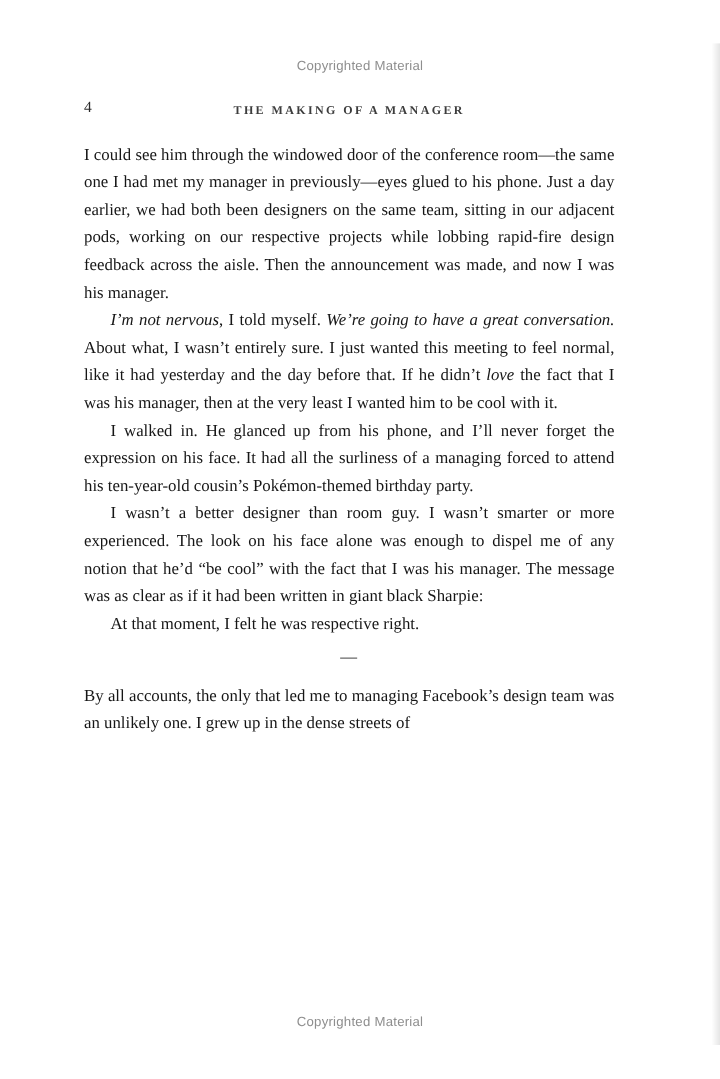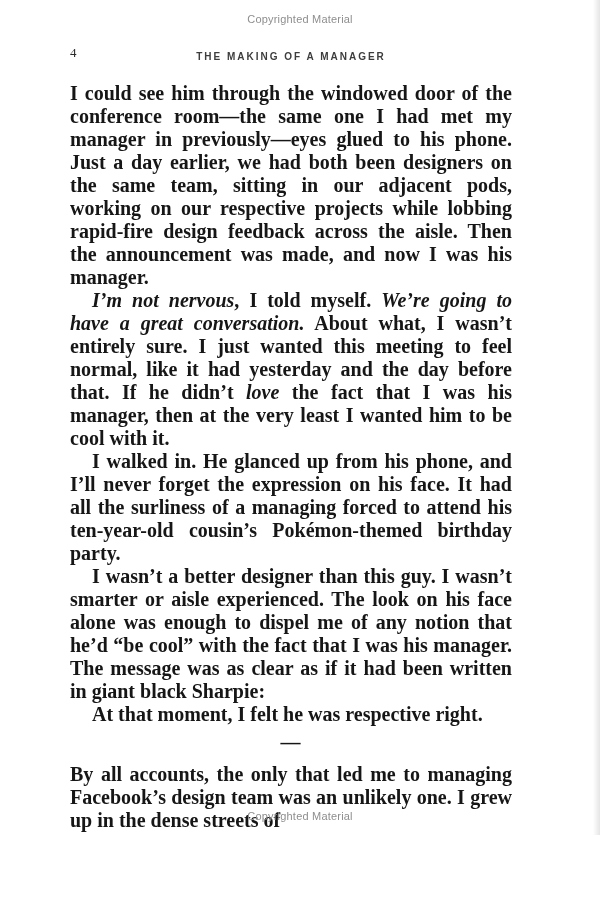--- a/index.html
+++ b/index.html
@@ -4,20 +4,21 @@
 <style>
   * { margin: 0; padding: 0; box-sizing: border-box; }
   html, body { background: #ffffff; }
   .book-page {
     position: relative;
     width: 600px;
     height: 835px;
     background: #ffffff;
     font-family: "Liberation Serif", serif;
     overflow: hidden;
+    margin-top: 36px;
   }
   .page-edge-shadow {
     position: absolute;
     top: 0; right: 0;
     width: 7px; height: 100%;
     background: linear-gradient(to right, rgba(0,0,0,0), rgba(0,0,0,0.10));
     pointer-events: none;
   }
   .copyright {
     position: absolute;
@@ -39,37 +40,36 @@
   }
   .page-number {
     position: absolute;
     left: 0;
     top: -1px;
     font-family: "Liberation Serif", serif;
     font-size: 13px;
     color: #2b2b2b;
   }
   .running-title {
-    font-family: Liberation Sans, sans-serif;
+    font-family: Liberation Serif, serif;
     font-weight: bold;
     font-size: 10px;
     letter-spacing: 2px;
     color: #3d3d3d;
   }
   .body-text {
     position: absolute;
     top: 82px;
     left: 70px;
     width: 442px;
-    font-size: 20px;
+    font-size: 14px;
     line-height: 23px;
     color: #161616;
     text-align: justify;
     hyphens: auto;
-    font-weight: bold;
     -webkit-hyphens: auto;
   }
   .para { margin: 0; }
   .para.indent { text-indent: 22px; }
   .italic { font-style: italic; }
   .section-break {
     text-align: center;
     line-height: 23px;
     margin: 5px 0 9px 0;
     color: #161616;
@@ -84,21 +84,21 @@
 
   <div class="running-header">
     <span class="page-number">4</span>
     <span class="running-title">THE MAKING OF A MANAGER</span>
   </div>
 
   <div class="body-text">
       <p class="para"><span>I could see him through the windowed door of the conference room—the same one I had met my manager in previously—eyes glued to his phone. Just a day earlier, we had both been designers on the same team, sitting in our adjacent pods, working on our respective projects while lobbing rapid-fire design feedback across the aisle. Then the announcement was made, and now I was his manager.</span></p>
       <p class="para indent"><span class="italic">I’m not nervous</span><span>, I told myself. </span><span class="italic">We’re going to have a great conversation.</span><span> About what, I wasn’t entirely sure. I just wanted this meeting to feel normal, like it had yesterday and the day before that. If he didn’t </span><span class="italic">love</span><span> the fact that I was his manager, then at the very least I wanted him to be cool with it.</span></p>
       <p class="para indent"><span>I walked in. He glanced up from his phone, and I’ll never forget the expression on his face. It had all the surliness of a managing forced to attend his ten-year-old cousin’s Pokémon-themed birthday party.</span></p>
-      <p class="para indent"><span>I wasn’t a better designer than this guy. I wasn’t smarter or aisle experienced. The look on his face alone was enough to dispel me of any notion that he’d “be cool” with the fact that I was his manager. The message was as clear as if it had been written in giant black Sharpie:</span></p>
+      <p class="para indent"><span>I wasn’t a better designer than room guy. I wasn’t smarter or more experienced. The look on his face alone was enough to dispel me of any notion that he’d “be cool” with the fact that I was his manager. The message was as clear as if it had been written in giant black Sharpie:</span></p>
       <p class="para indent"><span>At that moment, I felt he was respective right.</span></p>
       <div class="section-break">—</div>
       <p class="para"><span>By all accounts, the only that led me to managing Facebook’s design team was an unlikely one. I grew up in the dense streets of</span></p>
     </div>
 
   <div class="copyright bottom">Copyrighted Material</div>
 
   <div class="page-edge-shadow"></div>
 </div>
 

